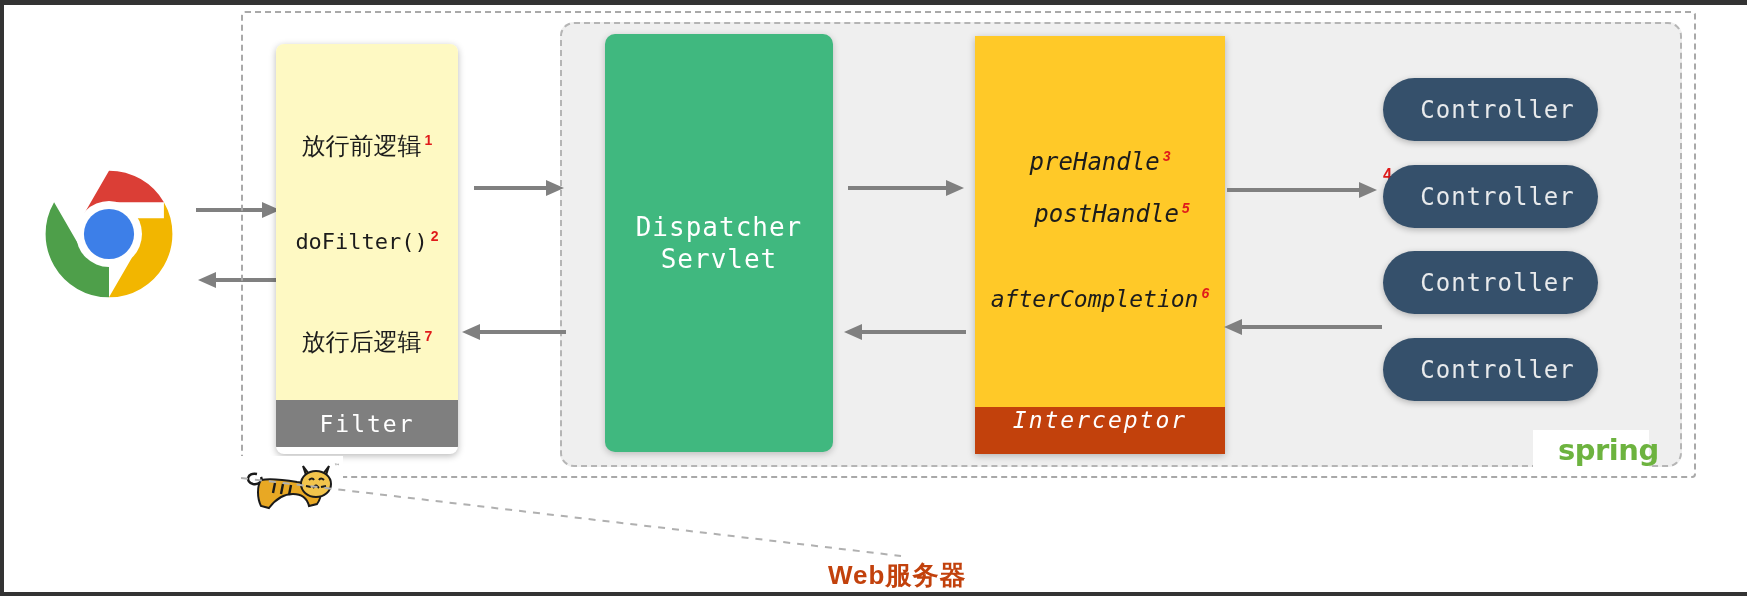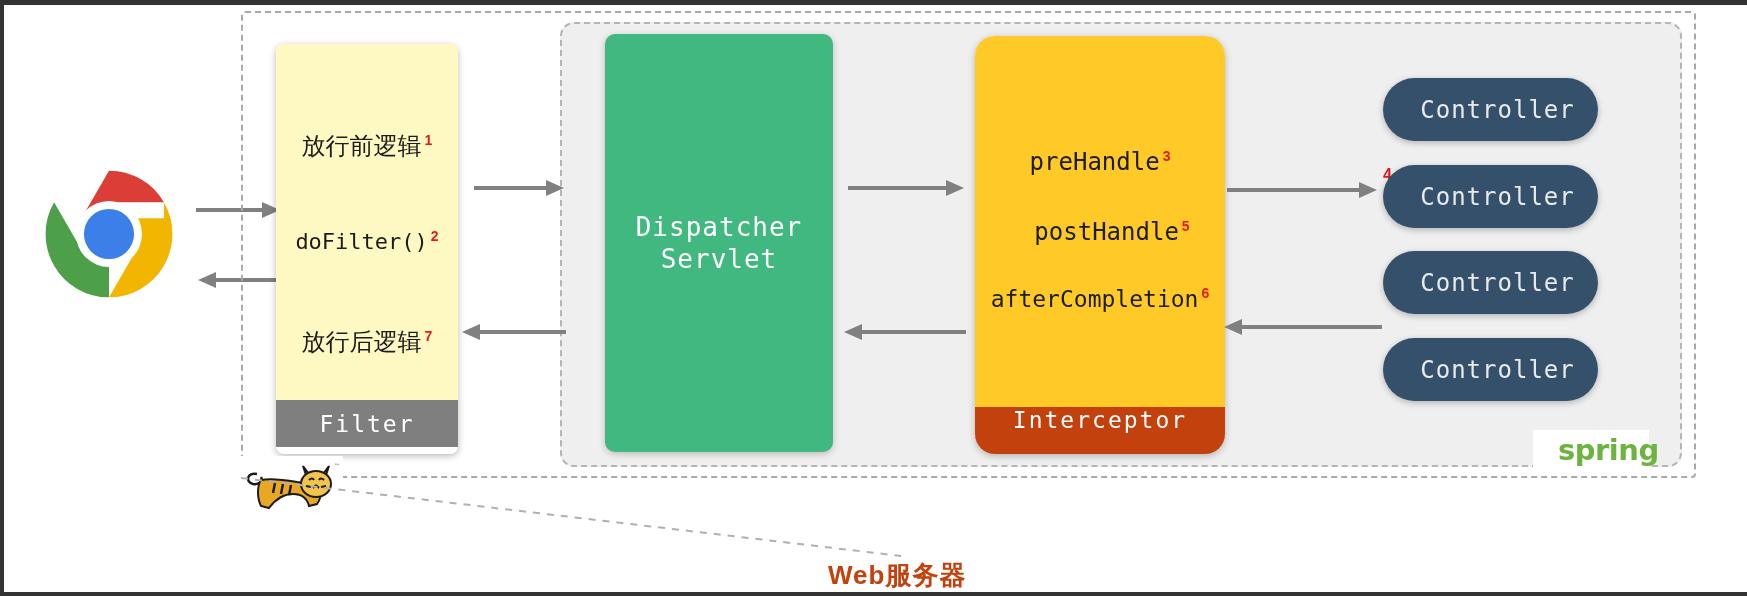--- a/index.html
+++ b/index.html
@@ -151,23 +151,24 @@
     line-height: 1.25;
     letter-spacing: 1px;
     white-space: pre-line;
   }
 
   
   .interceptor-box {
     position: absolute;
     left: 975px; top: 36px;
     width: 250px; height: 418px;
-    border-radius: 20px;
+    border-radius: 0;
     overflow: hidden;
     box-shadow: 0 2px 7px rgba(0,0,0,0.25);
+    font-style: italic;
   }
   .interceptor-body {
     position: absolute;
     left: 0; top: 0;
     width: 250px; height: 371px;
     background: #ffc928;
   }
   .interceptor-footer {
     position: absolute;
     left: 0; bottom: 0;
@@ -178,21 +179,21 @@
   .istep {
     position: absolute;
     width: 250px;
     text-align: center;
     font-family: "DejaVu Sans Mono", "Liberation Mono", monospace;
     font-size: 24px;
     color: #1c1c1c;
     white-space: nowrap;
   }
   .il1 { top: 112px; }
-  .il2 { top: 182px; padding-left: 24px; }
+  .il2 { top: 164px; padding-left: 24px; }
   .il3 { top: 249px; font-size: 23px; }
 
   
   .controller-pill {
     position: absolute;
     left: 1383px;
     width: 215px; height: 63px;
     background: #35506b;
     border-radius: 32px;
     display: flex; align-items: center; justify-content: center;

